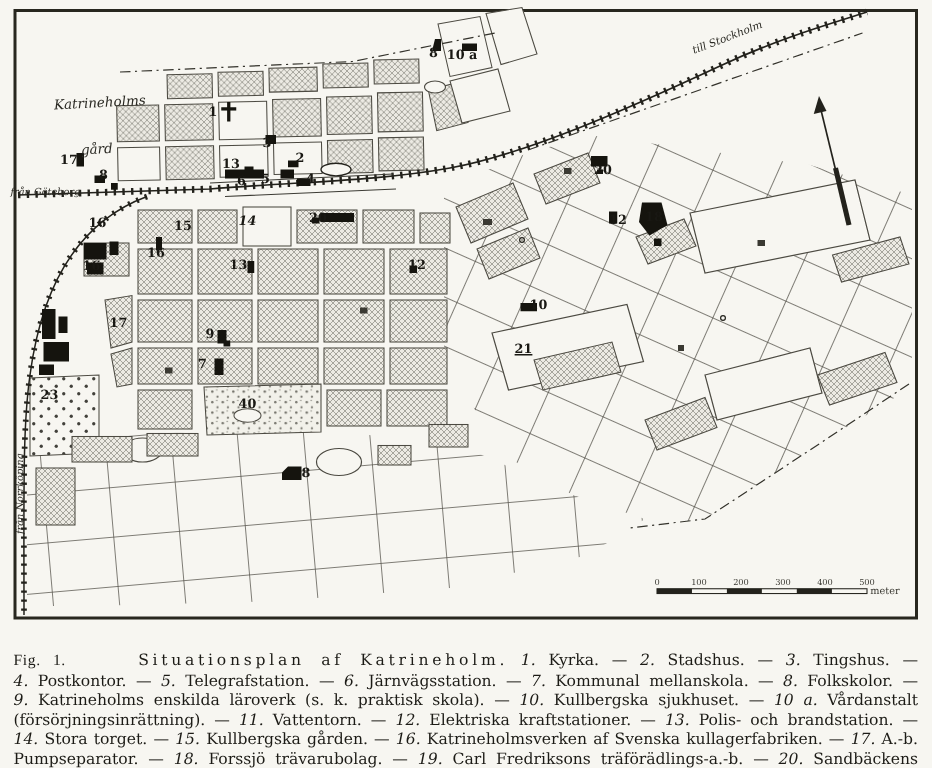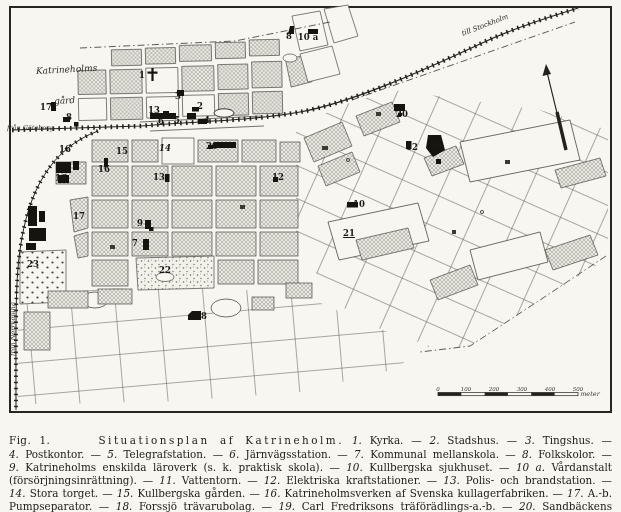--- a/index.html
+++ b/index.html
@@ -14,28 +14,28 @@
     position:absolute;transform:translate(-50%,-50%);
     font-family:"DejaVu Serif",serif;font-weight:bold;font-size:8.5px;
     color:#191813;white-space:nowrap;letter-spacing:0px;
   }
   .map-place{
     position:absolute;font-family:"DejaVu Serif",serif;font-style:italic;
     color:#2b2a24;white-space:nowrap;transform-origin:left center;
   }
   .scale-num{
     position:absolute;transform:translate(-50%,-100%);
-    font-family:"DejaVu Serif",serif;font-style:italic;font-size:5.5px;color:#3a3932;
+    font-family:"DejaVu Serif",serif;font-size:5.5px;color:#3a3932;
   }
   #caption{
     position:absolute;left:9px;top:424px;width:603px;
     font-size:10.4px;line-height:13.2px;text-align:justify;text-align-last:center;
     color:#1c1b16;
   }
-  #caption .fig-label{letter-spacing:.04em;}
+  #caption .fig-label{letter-spacing:.04em;font-family:Liberation Serif, serif;}
   #caption .cap-title{letter-spacing:.24em;font-weight:bold;font-weight:normal;padding-left:40px;}
   #caption .cap-num{font-style:italic;}
 </style>
 </head>
 <body>
 
 <div id="map-area">
   <svg id="map-svg" width="621" height="420" viewBox="0 0 621 420">
     <defs>
       <pattern id="hatch" width="4" height="4" patternUnits="userSpaceOnUse">
@@ -287,21 +287,21 @@
       <span class="map-num" style="left: 165px; top: 148px; font-style: italic;">14</span>
       <span class="map-num" style="left: 122px; top: 151px;">15</span>
       <span class="map-num" style="left: 65px; top: 149px;">16</span>
       <span class="map-num" style="left: 104px; top: 169px;">16</span>
       <span class="map-num" style="left: 61px; top: 178px;">16</span>
       <span class="map-num" style="left: 37px; top: 216px; margin-left: 42px;">17</span>
       <span class="map-num" style="left: 436px; top: 145px;">18</span>
       <span class="map-num" style="left: 212px; top: 146px;">20</span>
       <span class="map-num" style="left: 402px; top: 114px;">20</span>
       <span class="map-num" style="left: 349px; top: 233px; text-decoration: underline;">21</span>
-      <span class="map-num" style="left: 165px; top: 270px;">22</span>
+      <span class="map-num" style="left: 165px; top: 270px;">40</span>
       <span class="map-num" style="left: 33px; top: 264px;">23</span>
       <span class="scale-num" style="left: 438px; top: 392px;">0</span>
       <span class="scale-num" style="left: 466px; top: 392px;">100</span>
       <span class="scale-num" style="left: 494px; top: 392px;">200</span>
       <span class="scale-num" style="left: 522px; top: 392px;">300</span>
       <span class="scale-num" style="left: 550px; top: 392px;">400</span>
       <span class="scale-num" style="left: 578px; top: 392px;">500</span>
       <span class="scale-num" style="left: 590px; top: 398px; font-size: 6.5px;">meter</span>
     </div>
 </div>

